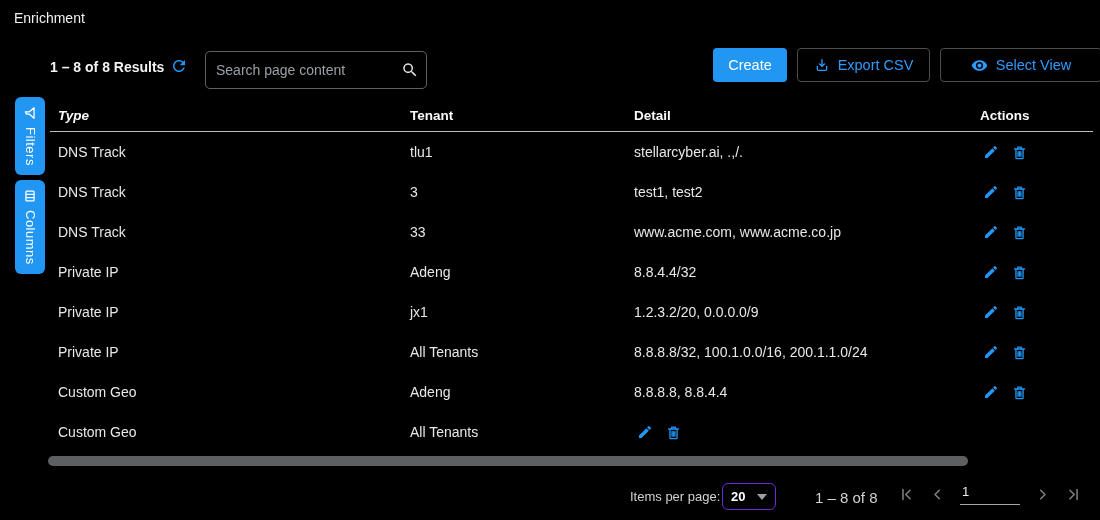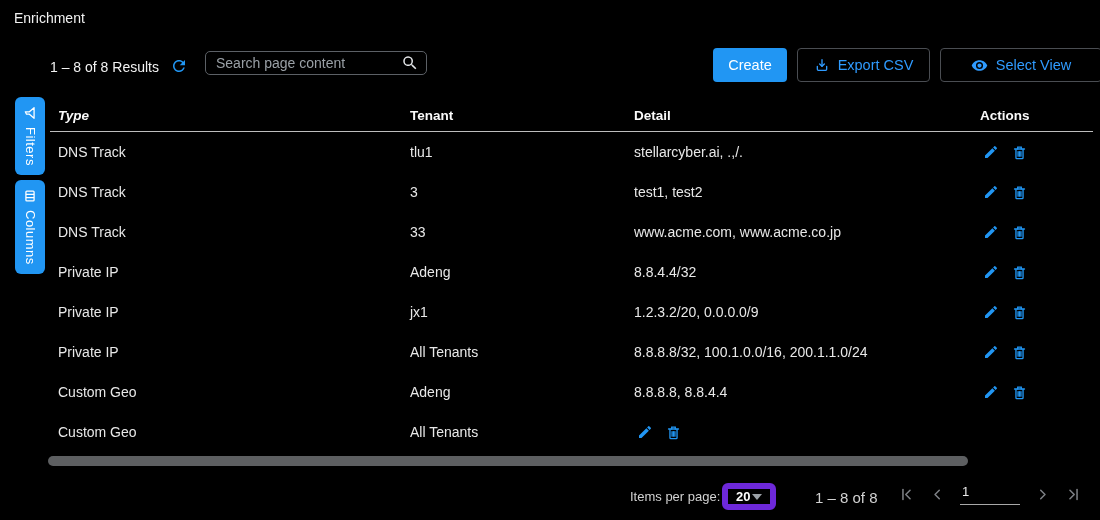--- a/index.html
+++ b/index.html
@@ -5,23 +5,23 @@
   html,body{margin:0;padding:0;background:#1f2023;}
   #app{position:relative;width:1100px;height:520px;background:#000000;overflow:hidden;
        font-family:"Liberation Sans", sans-serif;color:#ececec;}
 
   .abs{position:absolute;}
 
   
   .page-title{left:14px;top:10px;font-size:14px;color:#f2f2f2;}
 
   
-  .results{left:50px;top:59px;font-size:14px;color:#f2f2f2;}
+  .results{left:50px;top:59px;font-size:14px;color:#f2f2f2;font-weight:bold;}
   .refresh-btn{left:169px;top:56px;width:20px;height:20px;display:flex;align-items:center;justify-content:center;cursor:pointer;background:none;border:none;padding:0;}
-  .search-wrap{left:205px;top:51px;width:222px;height:24px;border:1px solid #5c6066;border-radius:5px;
+  .search-wrap{left:205px;top:51px;width:222px;height:38px;border:1px solid #5c6066;border-radius:5px;
                display:flex;align-items:center;box-sizing:border-box;background:transparent;}
   .search-wrap input{flex:1;background:transparent;border:none;outline:none;color:#e8e8e8;
                      font-size:14px;padding:0 4px 0 10px;font-family:"Liberation Sans",sans-serif;}
   .search-wrap input::placeholder{color:#9aa0a6;}
   .search-icon{display:flex;align-items:center;padding-right:8px;}
 
   .btn{height:34px;border-radius:4px;font-size:14.5px;display:flex;align-items:center;justify-content:center;
        cursor:pointer;box-sizing:border-box;gap:8px;border:none;font-family:"Liberation Sans",sans-serif;}
   .btn-primary{left:713px;top:48px;width:74px;background:#2196f3;color:#ffffff;}
   .btn-outline{background:transparent;border:1px solid #4a4d52;color:#2f9bff;}
@@ -44,21 +44,21 @@
   .trow{height:40px;font-size:14px;color:#e8e8e8;}
   .trow .c1{padding-left:8px;}
   .actions-cell{display:flex;align-items:center;gap:12px;padding-left:3px;}
   .icon-btn{background:none;border:none;padding:0;cursor:pointer;display:flex;align-items:center;}
 
   
   .hscroll-thumb{left:48px;top:456px;width:920px;height:10px;border-radius:5px;background:#5d5f61;cursor:grab;}
 
   
   .footer-label{left:630px;top:489px;font-size:13px;color:#d2d2d2;}
-  .pagesize{left:722px;top:483px;width:54px;height:27px;border:6px solid #6d28d9;border-radius:6px;
+  .pagesize{left:722px;top:483px;width:54px;height:27px;border:1px solid #6d28d9;border-radius:6px;
             display:flex;align-items:center;justify-content:space-between;box-sizing:border-box;
             padding:0 8px;cursor:pointer;background:transparent;}
   .pagesize .val{color:#ffffff;font-size:13px;font-weight:bold;}
   .caret{width:0;height:0;border-left:5px solid transparent;border-right:5px solid transparent;border-top:6px solid #9aa0a6;}
   .range{left:815px;top:489px;font-size:15px;color:#d2d2d2;}
   .pager{left:898px;top:484px;display:flex;align-items:center;gap:14px;}
   .pager .icon-btn svg{display:block;}
   .page-input{width:56px;background:transparent;border:none;border-bottom:1px solid #a8a8a8;color:#e8e8e8;
               font-size:13px;padding:0 2px 5px 2px;outline:none;font-family:"Liberation Sans",sans-serif;}
 </style>

